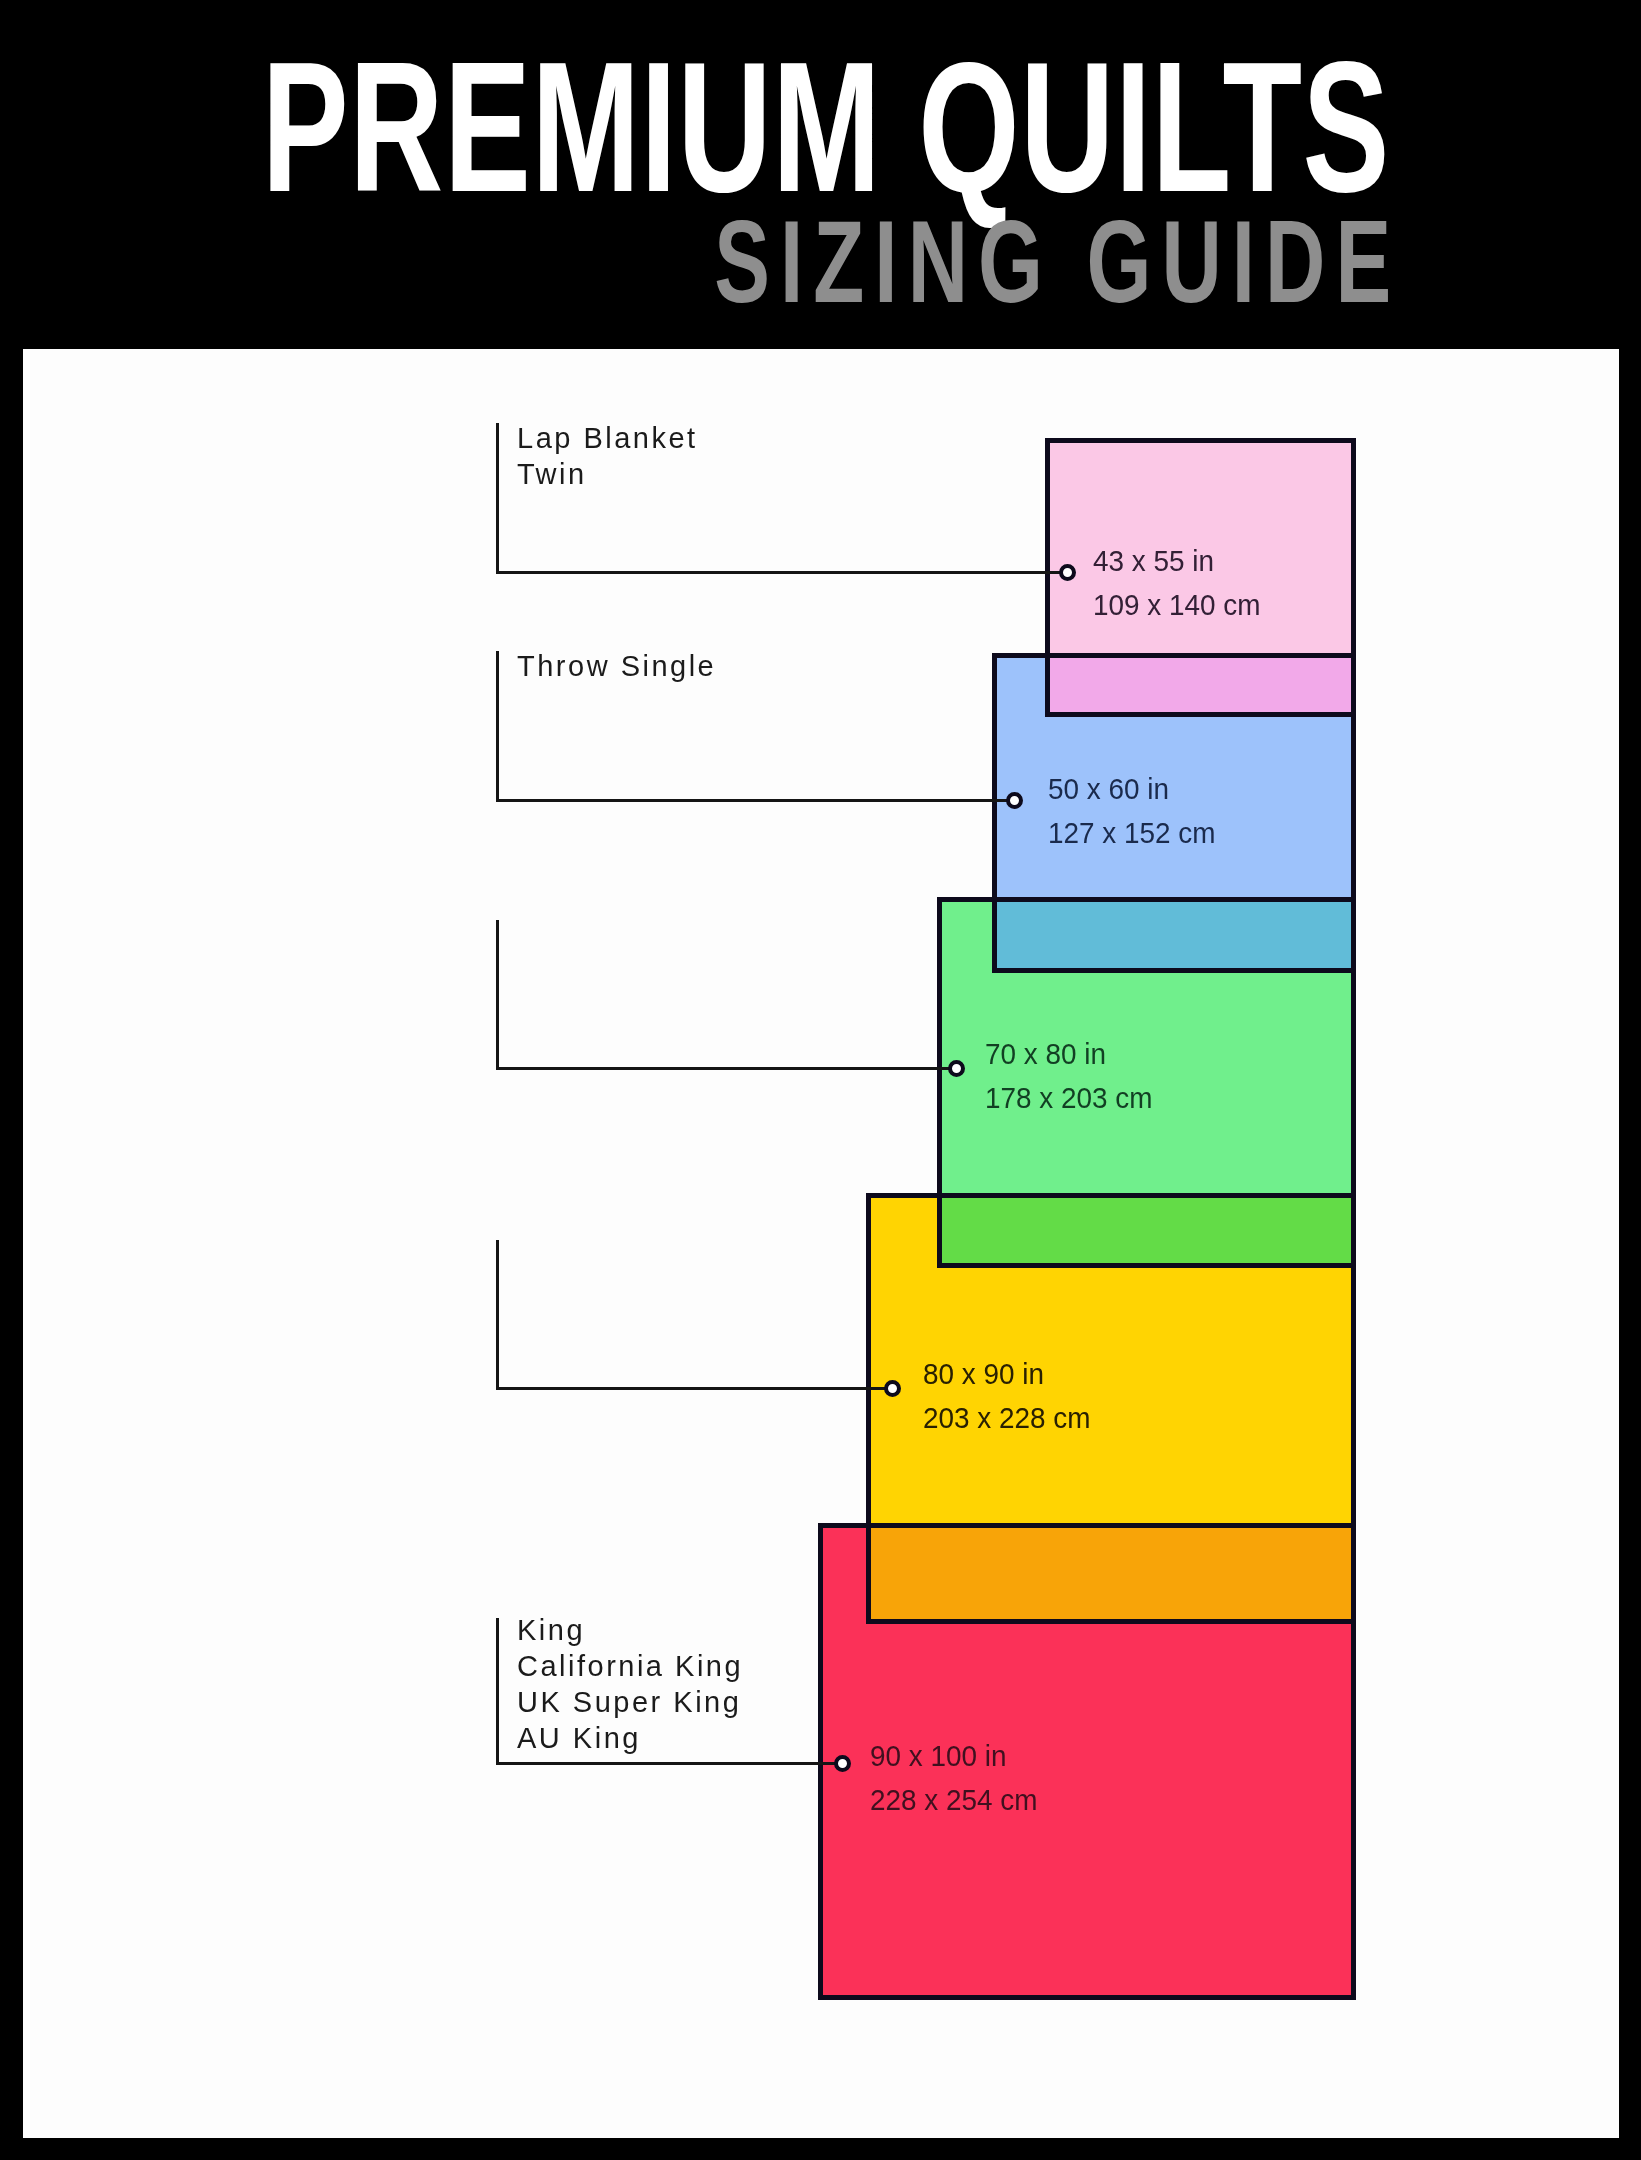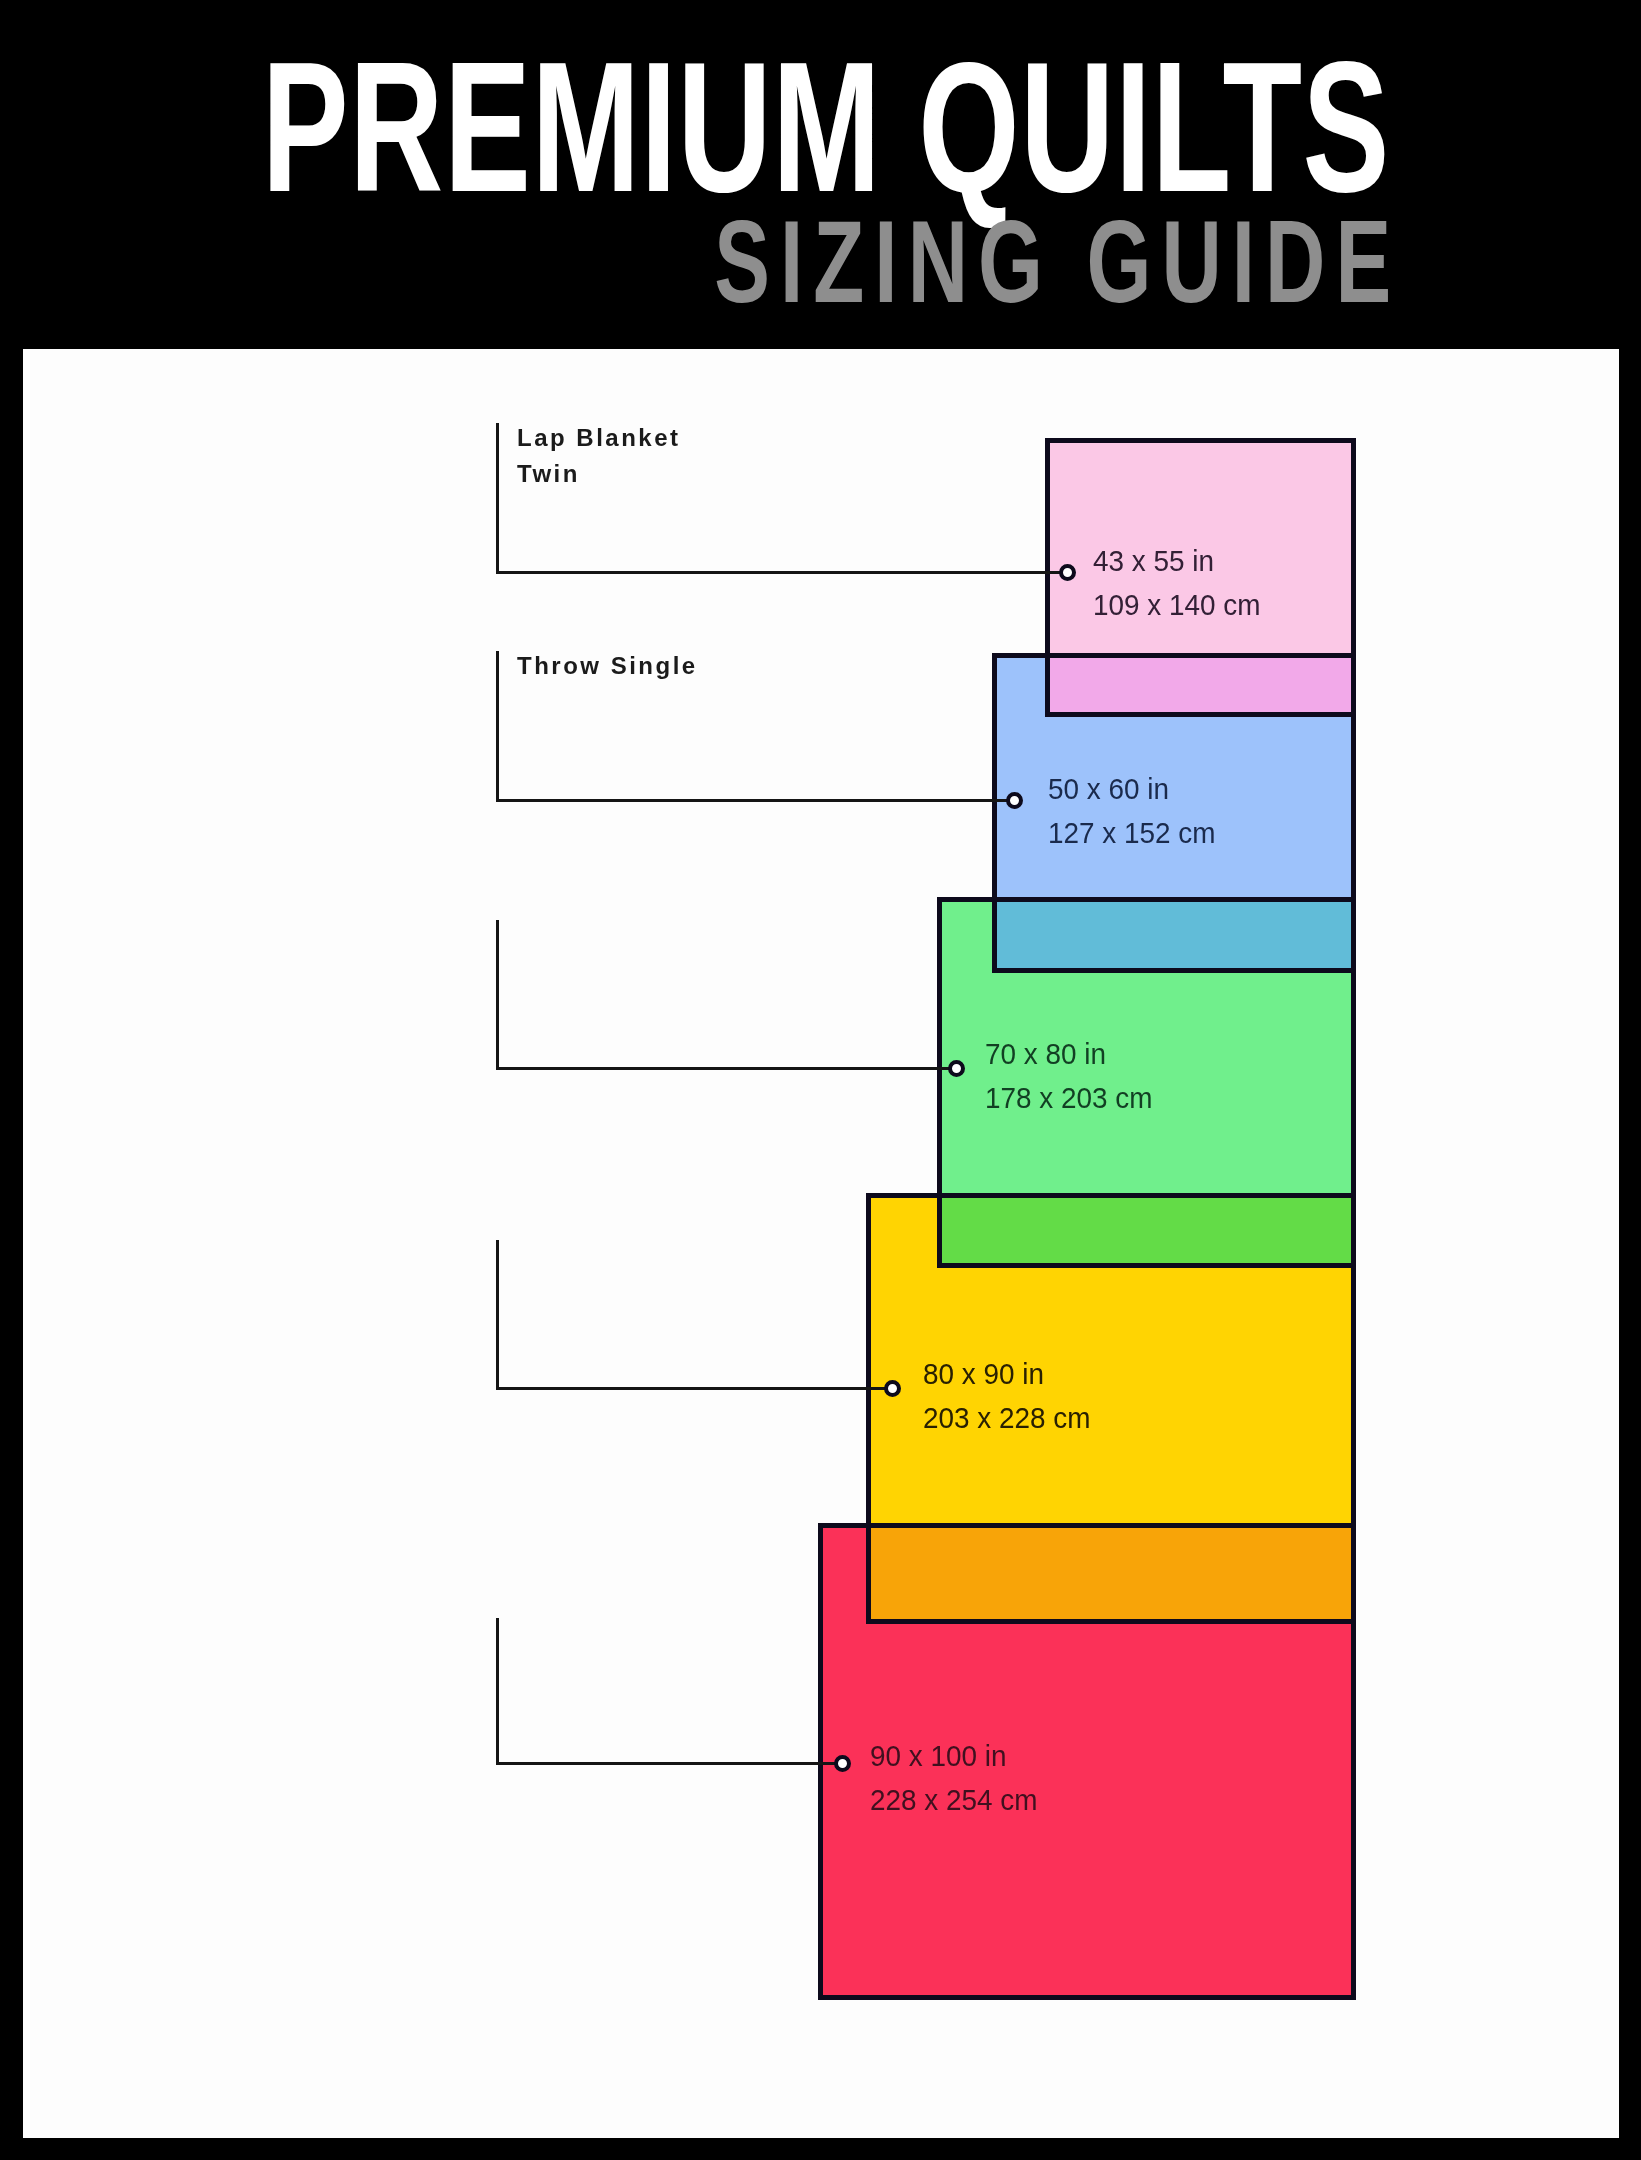--- a/index.html
+++ b/index.html
@@ -42,21 +42,21 @@
   .hl-queen{top:1038px;width:397px;}
   .hl-king {top:1413px;width:347px;}
   .dot{width:17px;height:17px;border-radius:50%;background:#fff;border:4px solid #0d0a1c;
        box-sizing:border-box;z-index:5;}
   .dot-lap  {left:1036px;top:215px;}
   .dot-throw{left:983px; top:443px;}
   .dot-twin {left:925px; top:711px;}
   .dot-queen{left:861px; top:1031px;}
   .dot-king {left:811px; top:1406px;}
   
-  .lbl{left:494px;z-index:6;color:#1b1b1b;font-weight:bold;font-size:24px;
+  .lbl{left:494px;z-index:6;color:#1b1b1b;font-weight:normal;font-size:29px;
        line-height:36px;letter-spacing:2.5px;white-space:nowrap;}
   .lbl-lap  {top:71px;}
   .lbl-throw{top:299px;}
   .lbl-twin {top:566px;}
   .lbl-queen{top:886px;}
   .lbl-king {top:1263px;}
   
   .dim{z-index:6;font-size:30px;line-height:44px;font-weight:400;letter-spacing:0;
        white-space:nowrap;transform:scaleX(0.93);transform-origin:left top;}
   .dim-lap  {left:1070px;top:190px;}
@@ -108,20 +108,26 @@
     <div class="abs hline hl-king"></div>
     <div class="abs dot dot-king"></div>
 
     <div class="abs lbl lbl-lap">
       <div>Lap Blanket</div>
       <div>Twin</div>
     </div>
     <div class="abs lbl lbl-throw">
       <div>Throw Single</div>
     </div>
+    <div class="abs lbl lbl-king">
+      <div>King</div>
+      <div>California King</div>
+      <div>UK Super King</div>
+      <div>AU King</div>
+    </div>
 
     <div class="abs dim dim-lap" style="color: rgb(51, 32, 54);">
       <div>43 x 55 in</div>
       <div>109 x 140 cm</div>
     </div>
     <div class="abs dim dim-throw" style="color: rgb(26, 42, 76);">
       <div>50 x 60 in</div>
       <div>127 x 152 cm</div>
     </div>
     <div class="abs dim dim-twin" style="color: rgb(18, 63, 35);">

